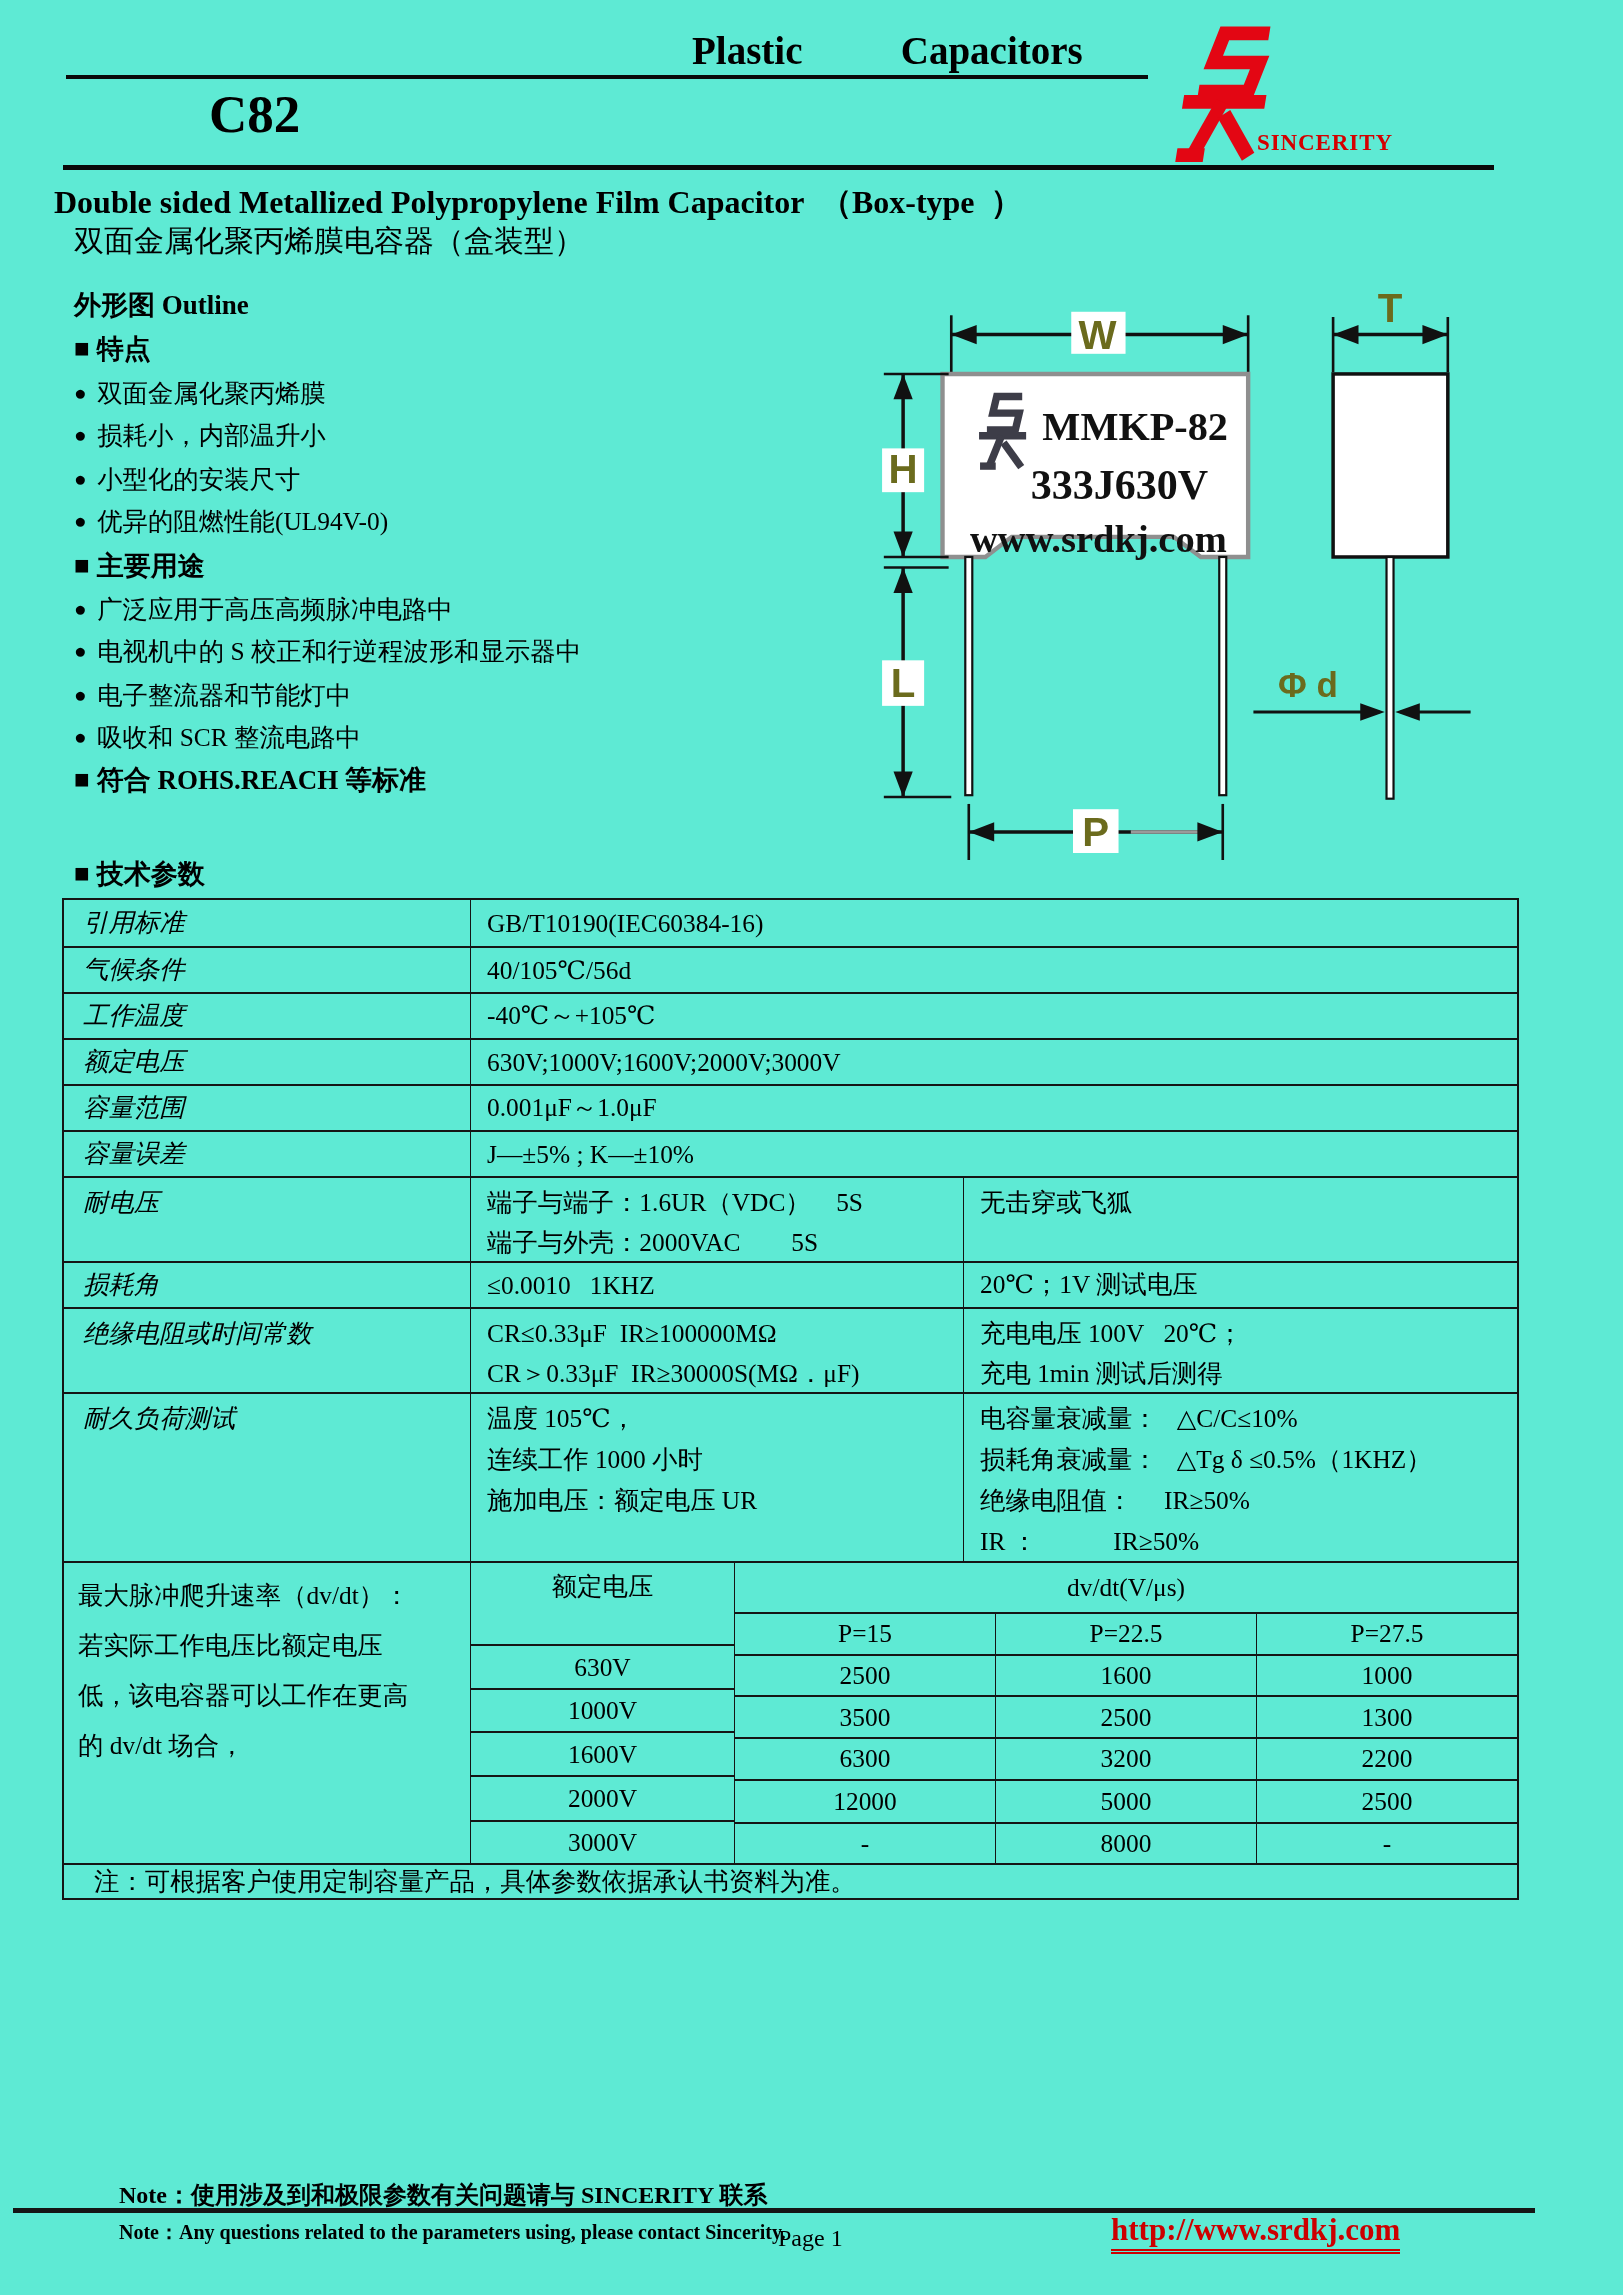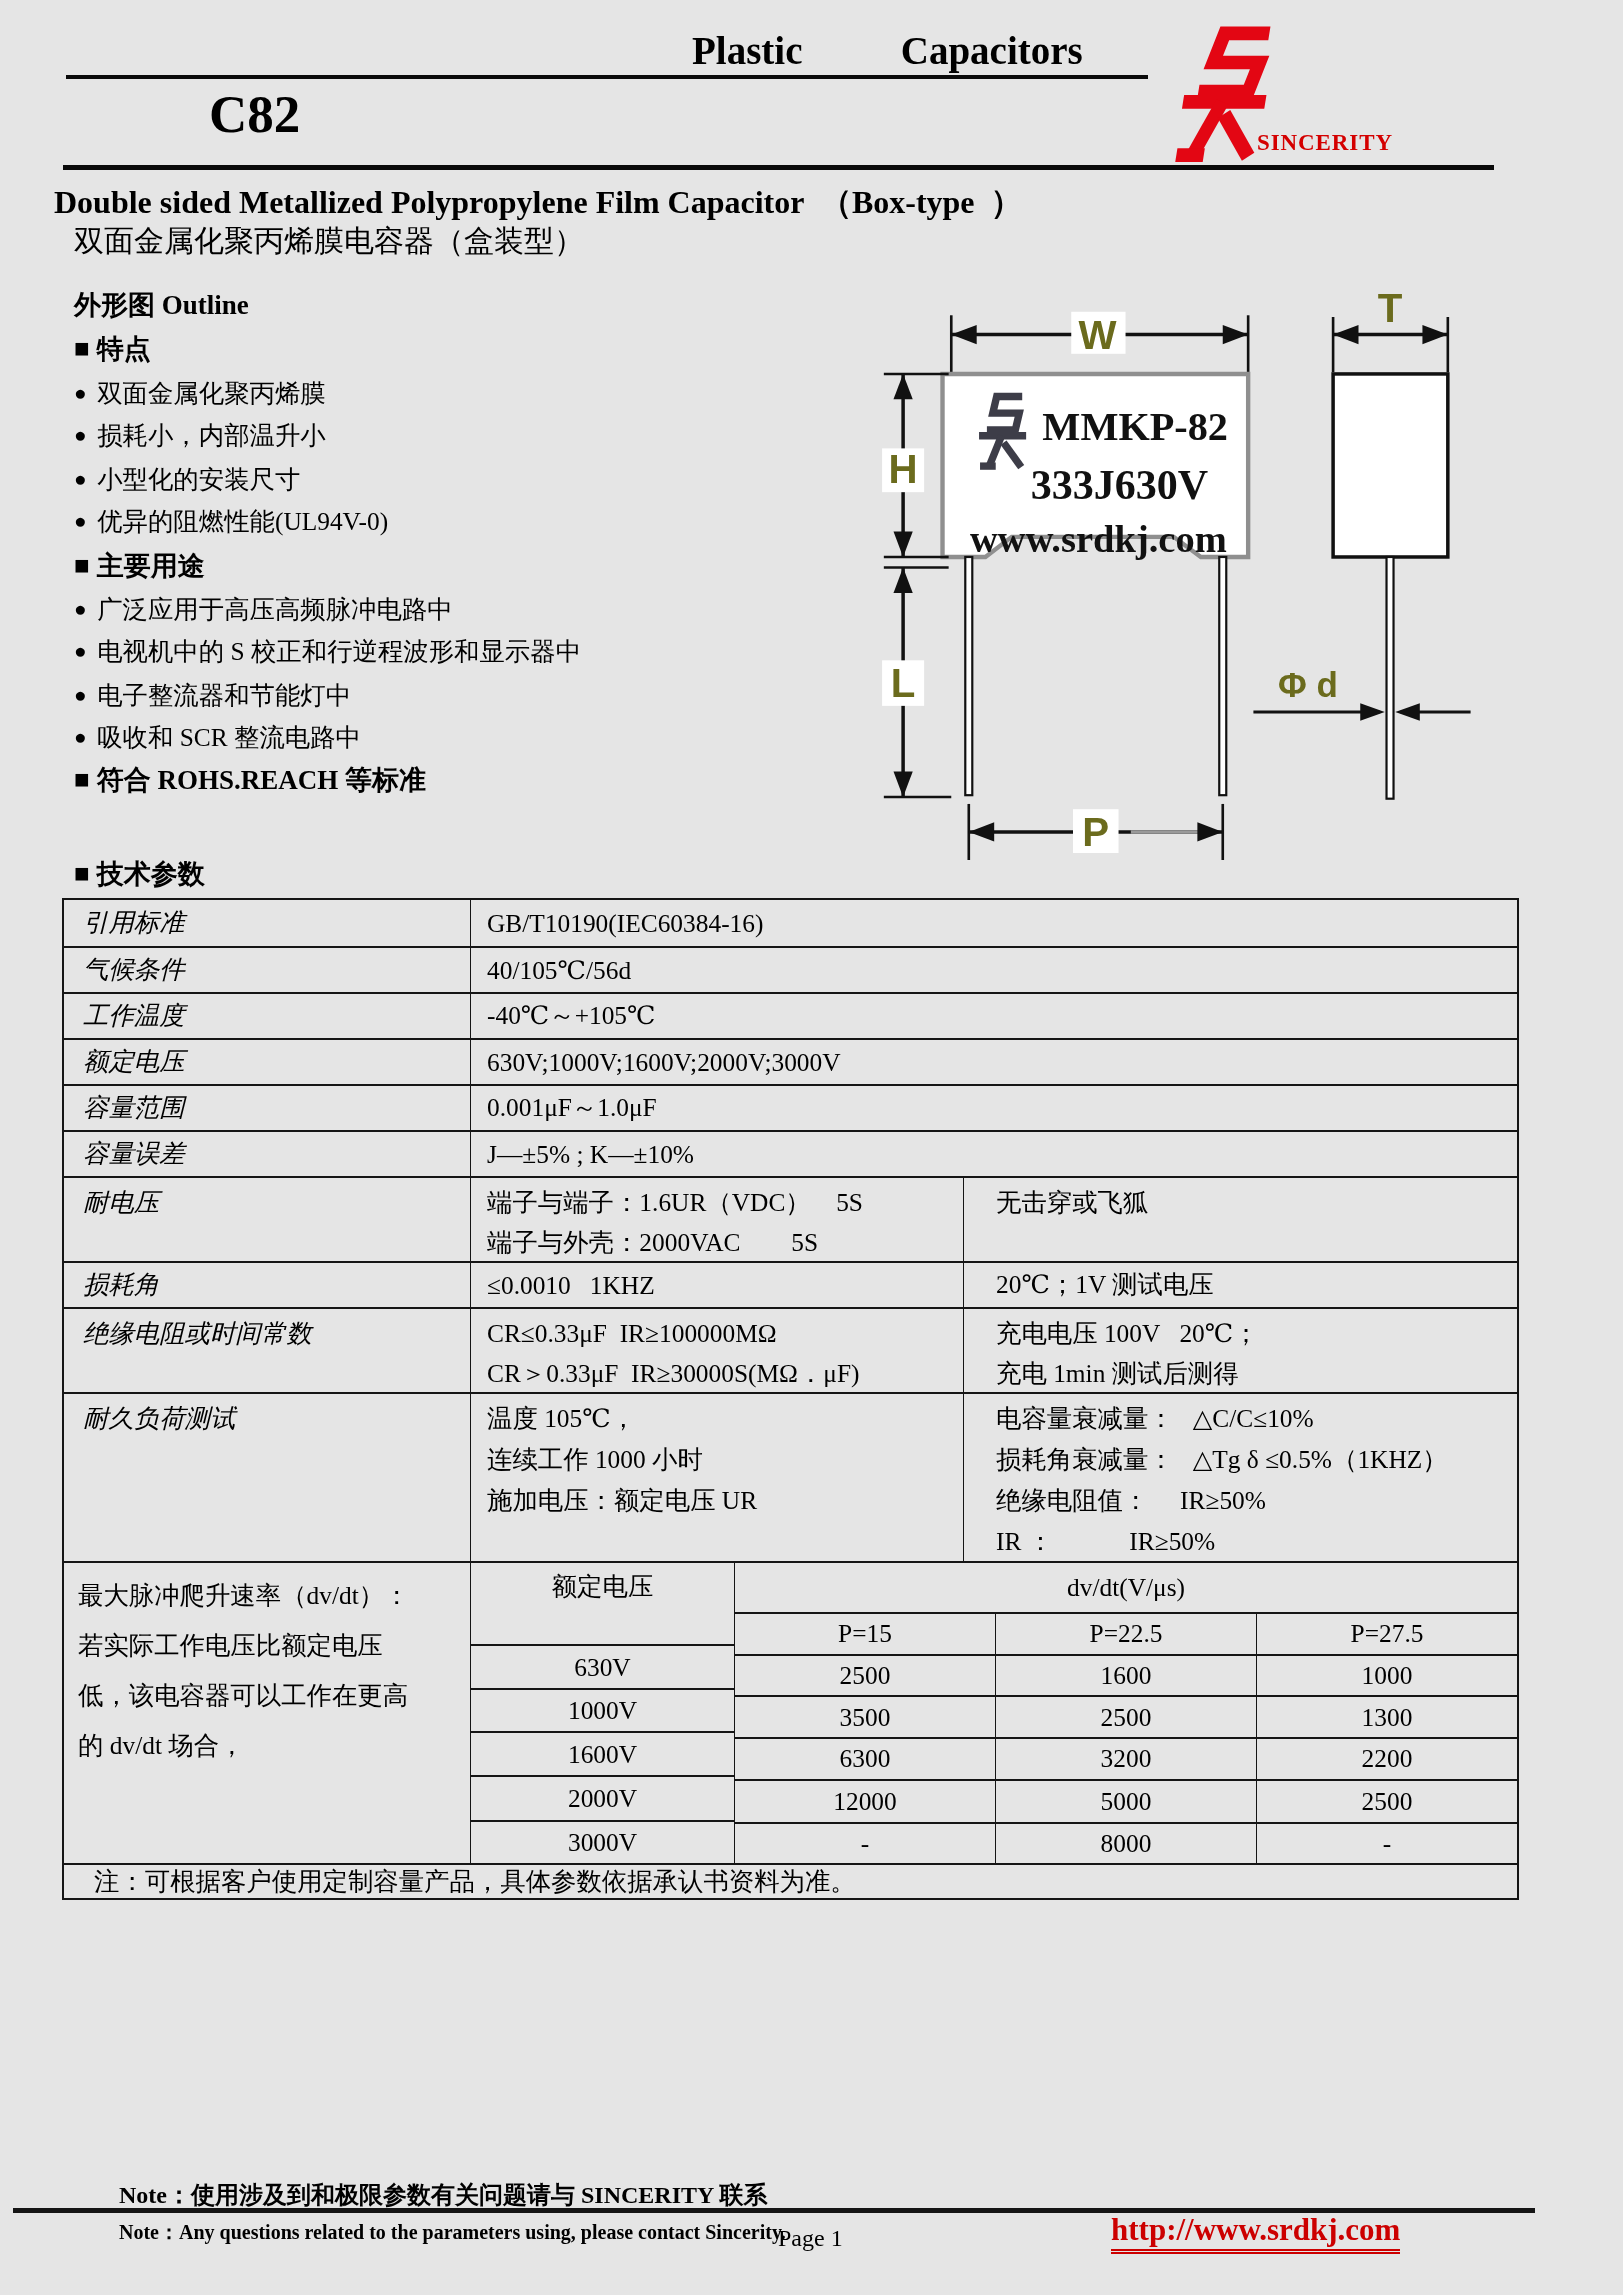--- a/index.html
+++ b/index.html
@@ -1,16 +1,16 @@
 <!DOCTYPE html>
 <html style="font-size:14px"><head>
 <meta charset="utf-8">
 <style>
   html,body{margin:0;padding:0;background:#ffffff;}
-  .page{position:relative;width:1623px;height:2295px;background:#e5e5e5;overflow:hidden;
+  .page{position:relative;width:1623px;height:2295px;background:#5eead4;overflow:hidden;
         font-family:"Liberation Serif","DejaVu Serif",serif;color:#000;}
   .abs{position:absolute;}
 
   
   .doc-title{left:692px;top:28px;font-size:39px;font-weight:bold;word-spacing:23px;}
   .rule1{left:66px;top:75px;width:1082px;height:4.4px;background:#0a0a0a;}
   .model{left:209px;top:84px;font-size:53px;font-weight:bold;}
   .rule2{left:63px;top:165px;width:1431px;height:5.3px;background:#0a0a0a;}
   .brand{left:1257px;top:130px;font-size:23px;font-weight:bold;color:#d40000;letter-spacing:0.9px;}
   .ptitle-en{left:54px;top:181px;font-size:32px;font-weight:bold;}
@@ -26,21 +26,21 @@
   .spec-table{left:62px;top:898px;width:1457px;border:2.6px solid #151515;box-sizing:border-box;
               font-size:25.4px;}
   .trow{display:flex;border-top:2.6px solid #151515;box-sizing:border-box;}
   .trow.first{border-top:none;}
   .cell{box-sizing:border-box;border-left:1.8px solid #151515;}
   .cell:first-child{border-left:none;}
   .lab{width:406px;display:flex;align-items:center;padding-left:19px;font-style:italic;}
   .lab.top{align-items:flex-start;padding-top:8px;}
   .val{flex:1;display:flex;align-items:center;padding-left:16px;}
   .mid{width:493px;padding-left:16px;padding-top:4.4px;}
-  .rgt{flex:1;padding-left:32px;padding-top:4.4px;}
+  .rgt{flex:1;padding-left:16px;padding-top:4.4px;}
   .ln{white-space:pre;}
   .lh46{line-height:40px;} .lh47{line-height:41px;}
 
   
   .dvdt-label{width:406px;box-sizing:border-box;padding:7px 10.5px 0 14px;line-height:50px;font-size:25.4px;}
   .dvdt-right{flex:1;display:flex;}
   .ratedcol{width:264px;box-sizing:border-box;border-left:1.8px solid #151515;display:flex;flex-direction:column;}
   .valcol{flex:1;display:flex;flex-direction:column;box-sizing:border-box;border-left:1.8px solid #151515;}
   .dc{box-sizing:border-box;display:flex;align-items:center;justify-content:center;text-align:center;}
   .rated-h{height:82px;box-sizing:border-box;display:flex;justify-content:center;align-items:flex-start;padding-top:7px;}

